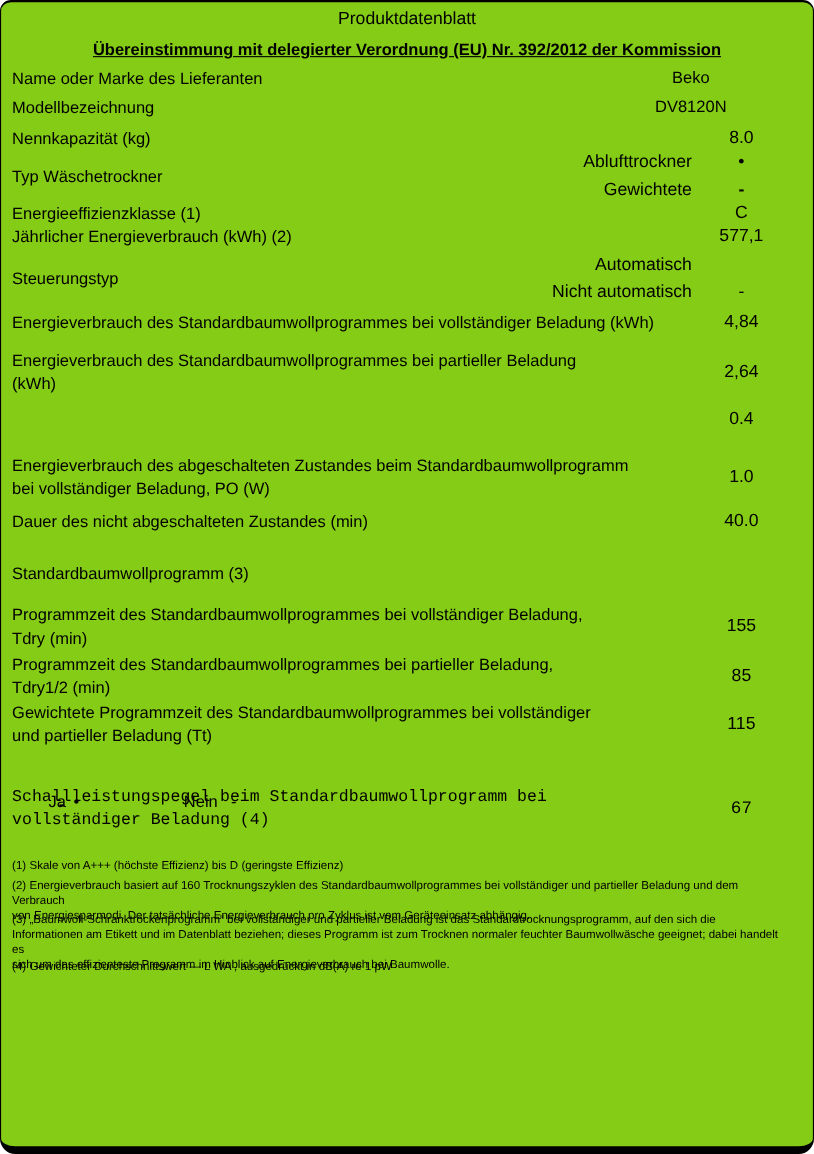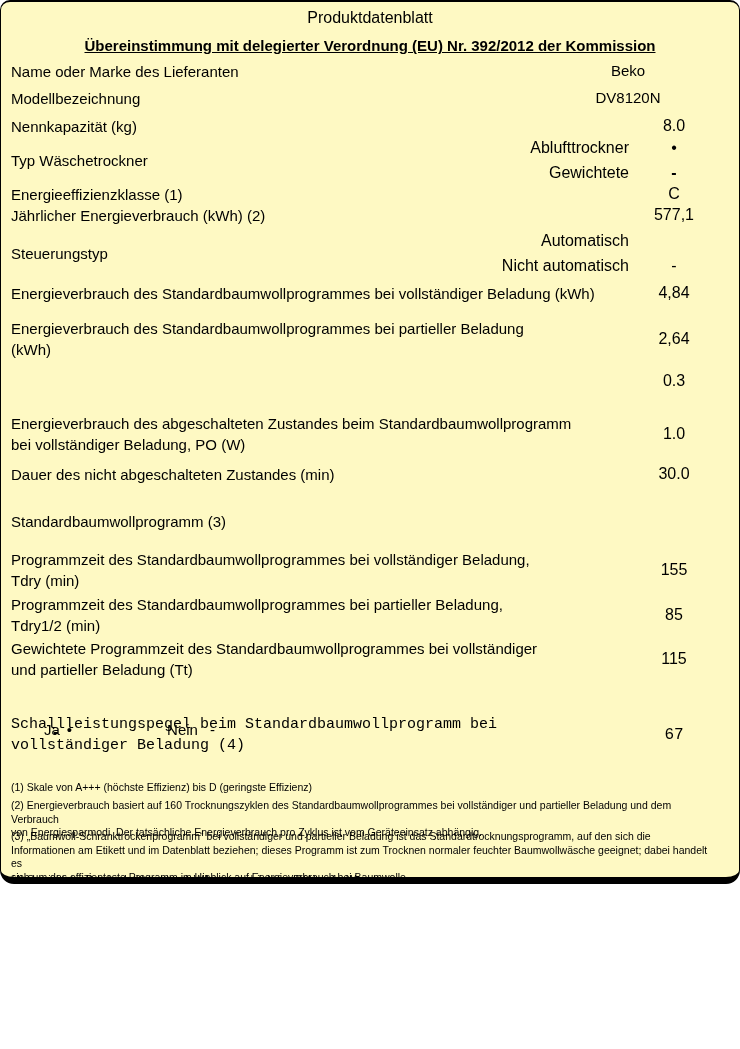--- a/index.html
+++ b/index.html
@@ -1,20 +1,20 @@
 <!DOCTYPE html>
 <html><head>
 <meta charset="utf-8">
 <style>
   html,body{margin:0;padding:0;background:#fff;}
   .page{
     position:relative;
-    width:740px;height:884px;
+    width:740px;height:1049px;
     box-sizing:border-box;
-    background:#fef9c3;
+    background:#84cc16;
     color:#000;
     font-family:"Liberation Sans", sans-serif;
     border:1px solid #000;
     border-top:2px solid #000;
     border-bottom:7px solid #000;
     border-radius:10px 10px 14px 14px;
     overflow:hidden;
   }
   .doc-title{
     position:absolute;top:6px;left:0;width:100%;
@@ -116,30 +116,30 @@
         <div class="lbl">Energieverbrauch des Standardbaumwollprogrammes bei vollständiger Beladung (kWh)</div>
         <div class="val">4,84</div>
       </div>
       <div class="row" style="top: 315px; height: 44px;">
         <div class="lbl">Energieverbrauch des Standardbaumwollprogrammes bei partieller Beladung
 (kWh)</div>
         <div class="val">2,64</div>
       </div>
       <div class="row" style="top: 368px; height: 22px;">
         <div class="lbl"></div>
-        <div class="val">0.3</div>
+        <div class="val">0.4</div>
       </div>
       <div class="row" style="top: 410px; height: 44px;">
         <div class="lbl">Energieverbrauch des abgeschalteten Zustandes beim Standardbaumwollprogramm
 bei vollständiger Beladung, PO (W)</div>
         <div class="val">1.0</div>
       </div>
       <div class="row" style="top: 461px; height: 22px;">
         <div class="lbl">Dauer des nicht abgeschalteten Zustandes (min)</div>
-        <div class="val">30.0</div>
+        <div class="val">40.0</div>
       </div>
       <div class="row" style="top: 508px; height: 22px;">
         <div class="lbl">Standardbaumwollprogramm (3)</div>
         <div class="val"></div>
       </div>
       <div class="row" style="top: 546px; height: 44px;">
         <div class="lbl">Programmzeit des Standardbaumwollprogrammes bei vollständiger Beladung,
 Tdry (min)</div>
         <div class="val">155</div>
       </div>

